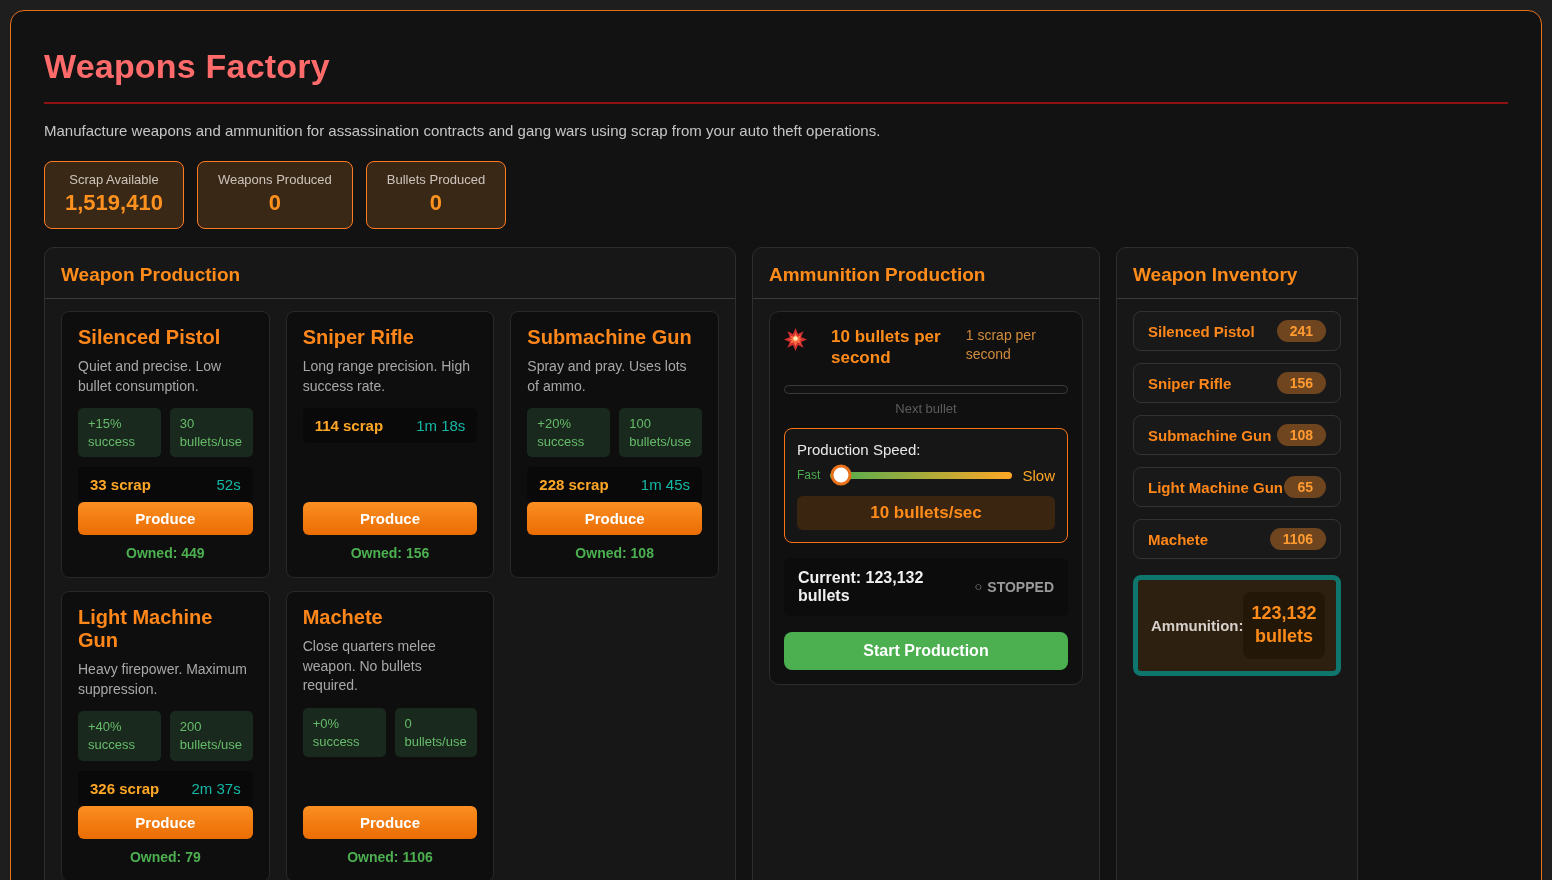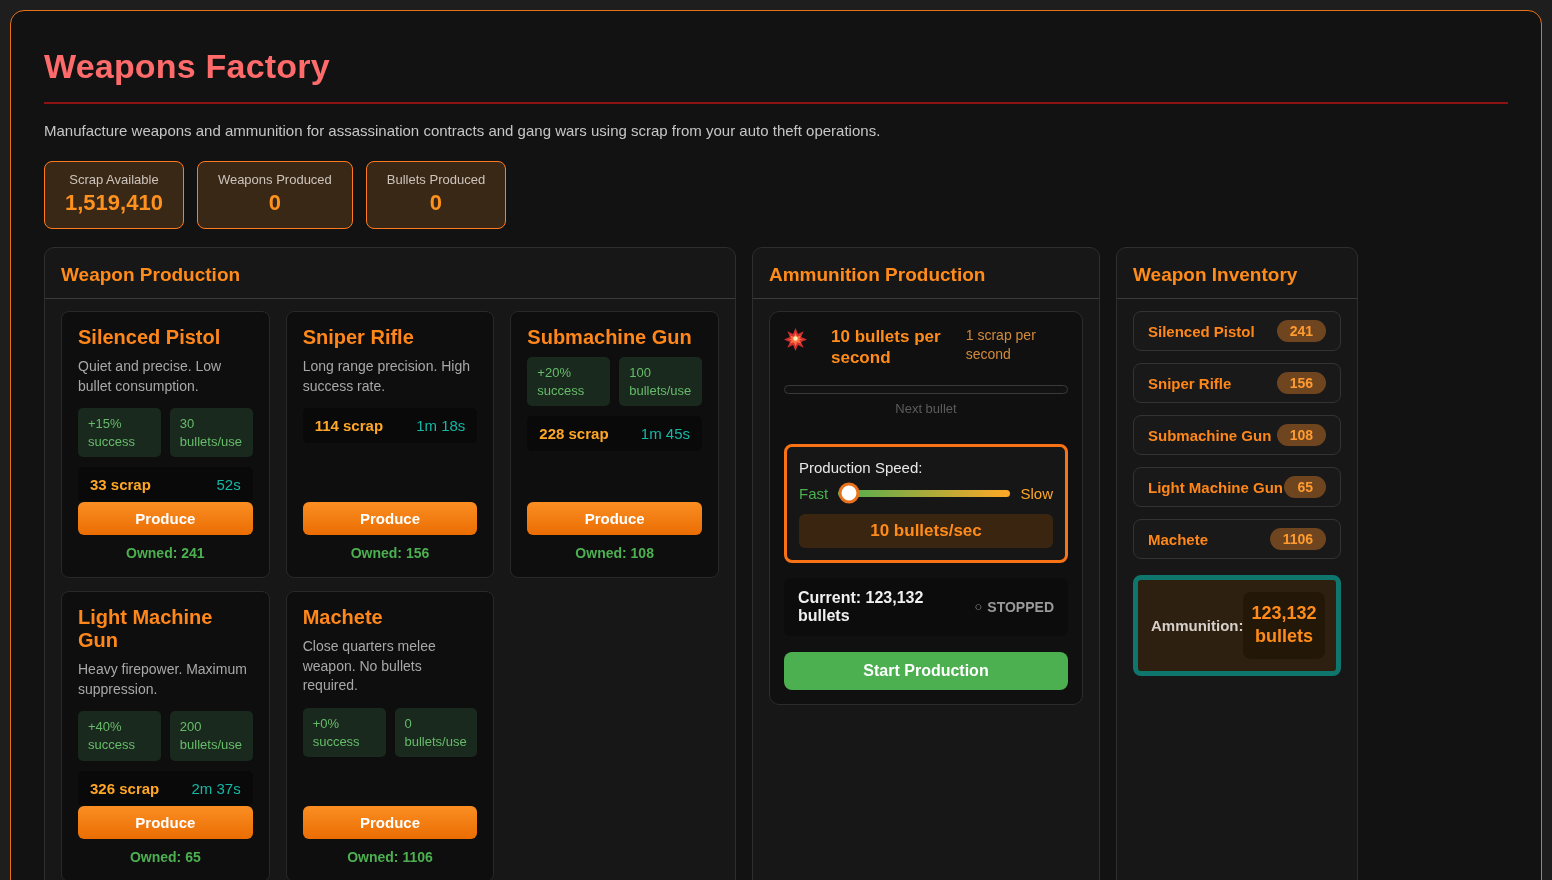--- a/index.html
+++ b/index.html
@@ -60,24 +60,24 @@
 
   
   .ammo-card { background:#101010; border:1px solid #2c2c2c; border-radius:10px; padding:14px; margin-top:12px; }
   .ammo-top { display:flex; justify-content:space-between; align-items:flex-start; }
   .ammo-rate-left { display:flex; gap:24px; width:58%; }
   .burst-icon { flex:0 0 auto; margin-top:2px; }
   .ammo-rate { color:#ff8c1a; font-size:17px; font-weight:bold; line-height:1.25; }
   .scrap-rate { color:#d28b3c; font-size:14px; line-height:1.35; width:36%; }
   .progress-bar { height:9px; border:1px solid #3a3a3a; border-radius:5px; background:#121212; margin-top:16px; }
   .progress-label { color:#5c5c5c; font-size:13px; text-align:center; margin-top:7px; }
-  .speed-box { background:#161616; border:3px solid #f97316; border-radius:8px; padding:12px; margin-top:28px; }
+  .speed-box { background:#161616; border:1px solid #f97316; border-radius:8px; padding:12px; margin-top:12px; }
   .speed-label { color:#e8e8e8; font-size:15px; margin-bottom:9px; }
   .slider-row { display:flex; align-items:center; gap:10px; }
-  .slider-fast { color:#4caf50; font-size:15px; }
+  .slider-fast { color:#4caf50; font-size:12px; }
   .slider-slow { color:#ffa726; font-size:15px; }
   .slider-track {
     position:relative; flex:1; height:7px; border-radius:4px;
     background:linear-gradient(90deg,#4caf50,#ffa726); cursor:pointer;
   }
   .slider-thumb {
     position:absolute; left:6%; top:50%; transform:translate(-50%,-50%);
     width:21px; height:21px; border-radius:50%;
     background:#fff; border:3px solid #e8721c; cursor:grab;
   }
@@ -156,39 +156,40 @@
           <div class="badges">
             <span class="badge">+15% success</span>
             <span class="badge">30 bullets/use</span>
           </div>
           <div class="cost-row">
             <span class="cost">33 scrap</span>
             <span class="time">52s</span>
           </div>
           <div class="card-bottom">
             <button class="produce-btn">Produce</button>
-            <div class="owned">Owned: 241</div>
+            <div class="owned">Owned: 449</div>
           </div>
         </div>
 
         <div class="weapon-card">
           <div class="weapon-name">Sniper Rifle</div>
           <div class="weapon-desc">Long range precision. High success rate.</div>
           <div class="cost-row">
             <span class="cost">114 scrap</span>
             <span class="time">1m 18s</span>
           </div>
           <div class="card-bottom">
             <button class="produce-btn">Produce</button>
             <div class="owned">Owned: 156</div>
           </div>
         </div>
 
         <div class="weapon-card">
           <div class="weapon-name">Submachine Gun</div>
+          <div class="weapon-desc">Spray and pray. Uses lots of ammo.</div>
           <div class="badges">
             <span class="badge">+20% success</span>
             <span class="badge">100 bullets/use</span>
           </div>
           <div class="cost-row">
             <span class="cost">228 scrap</span>
             <span class="time">1m 45s</span>
           </div>
           <div class="card-bottom">
             <button class="produce-btn">Produce</button>
@@ -202,21 +203,21 @@
           <div class="badges">
             <span class="badge">+40% success</span>
             <span class="badge">200 bullets/use</span>
           </div>
           <div class="cost-row">
             <span class="cost">326 scrap</span>
             <span class="time">2m 37s</span>
           </div>
           <div class="card-bottom">
             <button class="produce-btn">Produce</button>
-            <div class="owned">Owned: 65</div>
+            <div class="owned">Owned: 79</div>
           </div>
         </div>
 
         <div class="weapon-card">
           <div class="weapon-name">Machete</div>
           <div class="weapon-desc">Close quarters melee weapon. No bullets required.</div>
           <div class="badges">
             <span class="badge">+0% success</span>
             <span class="badge">0 bullets/use</span>
           </div>

